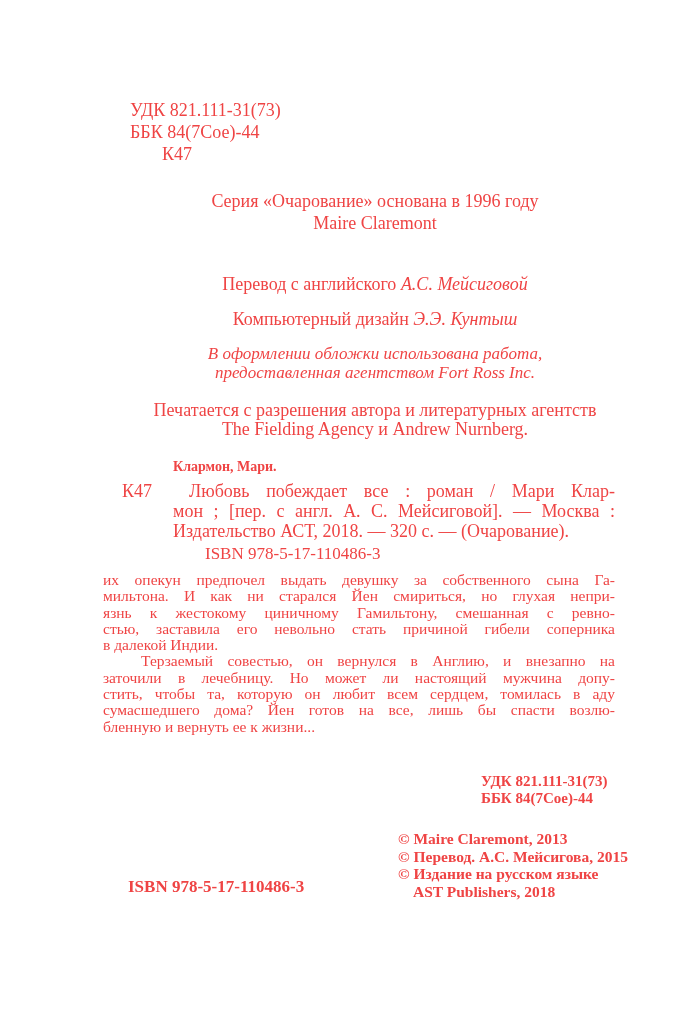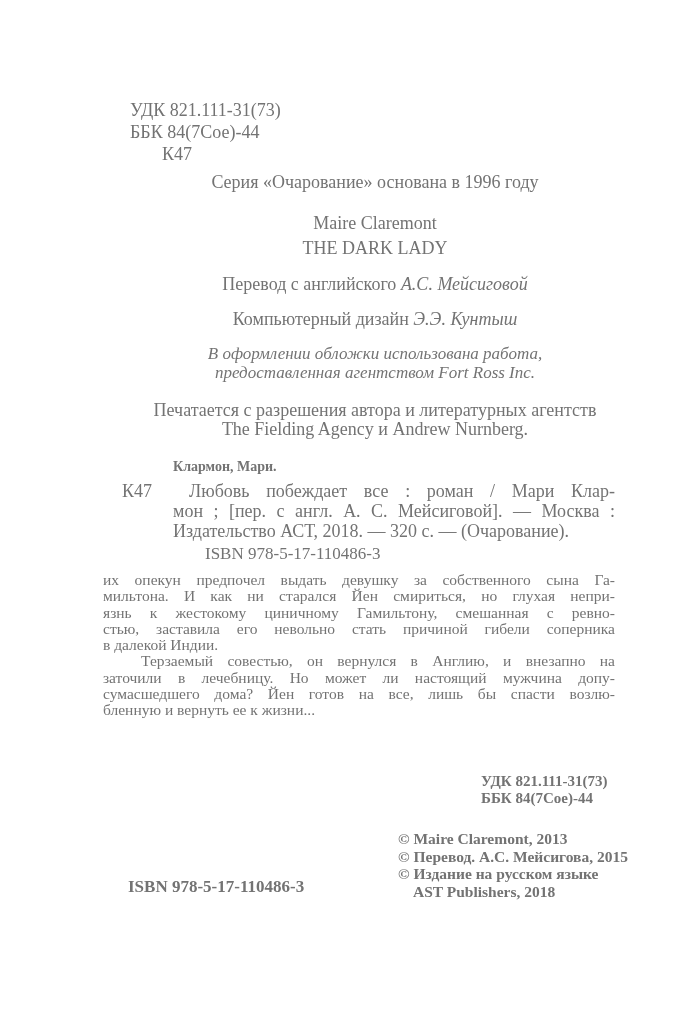--- a/index.html
+++ b/index.html
@@ -2,21 +2,21 @@
 <html lang="ru"><head>
 <meta charset="utf-8">
 <style>
   html, body { margin: 0; padding: 0; background: #e8e8e8; }
   .page {
     position: relative;
     width: 691px;
     height: 1034px;
     margin: 0 auto;
     background: #ffffff;
-    color: #737373;
+    color: #ef4444;
     font-family: "Liberation Serif", "DejaVu Serif", serif;
     overflow: hidden;
   }
   .abs { position: absolute; }
 
   
   .top-codes { left: 130px; top: 99px; font-size: 18px; line-height: 22px; }
   .top-codes .indent { padding-left: 32px; }
 
   
@@ -54,24 +54,23 @@
 <body>
 
 <div class="page">
 
   <div class="abs top-codes">
     <div>УДК 821.111-31(73)</div>
     <div>ББК 84(7Сое)-44</div>
     <div class="indent">К47</div>
   </div>
 
-  <div class="abs cline" style="top:172px">Серия «Очарование» основана в 1996 году</div>
+  <div class="abs cline" style="top:191px">Серия «Очарование» основана в 1996 году</div>
 
   <div class="abs cline" style="top:213px">Maire Claremont</div>
-  <div class="abs cline" style="top:238px">THE DARK LADY</div>
 
   <div class="abs cline" style="top:274px"><span>Перевод с английского </span><span class="italic">А.С. Мейсиговой</span></div>
 
   <div class="abs cline" style="top:309px"><span>Компьютерный дизайн </span><span class="italic">Э.Э. Кунтыш</span></div>
 
   <div class="abs cline italic" style="top:344px; font-size:17px">В оформлении обложки использована работа,</div>
   <div class="abs cline italic" style="top:363px; font-size:17px">предоставленная агентством Fort Ross Inc.</div>
 
   <div class="abs cline" style="top:400px">Печатается с разрешения автора и литературных агентств</div>
   <div class="abs cline" style="top:419px">The Fielding Agency и Andrew Nurnberg.</div>
@@ -86,20 +85,21 @@
   <div class="abs card-isbn">ISBN 978-5-17-110486-3</div>
 
   <div class="abs annotation">
     <div class="jline">их опекун предпочел выдать девушку за собственного сына Га-</div>
     <div class="jline">мильтона. И как ни старался Йен смириться, но глухая непри-</div>
     <div class="jline">язнь к жестокому циничному Гамильтону, смешанная с ревно-</div>
     <div class="jline">стью, заставила его невольно стать причиной гибели соперника</div>
     <div>в далекой Индии.</div>
     <div class="jline pindent">Терзаемый совестью, он вернулся в Англию, и внезапно на</div>
     <div class="jline">заточили в лечебницу. Но может ли настоящий мужчина допу-</div>
+    <div class="jline">стить, чтобы та, которую он любит всем сердцем, томилась в аду</div>
     <div class="jline">сумасшедшего дома? Йен готов на все, лишь бы спасти возлю-</div>
     <div>бленную и вернуть ее к жизни...</div>
   </div>
 
   <div class="abs codes-right">
     <div>УДК 821.111-31(73)</div>
     <div>ББК 84(7Сое)-44</div>
   </div>
 
   <div class="abs copyright">

